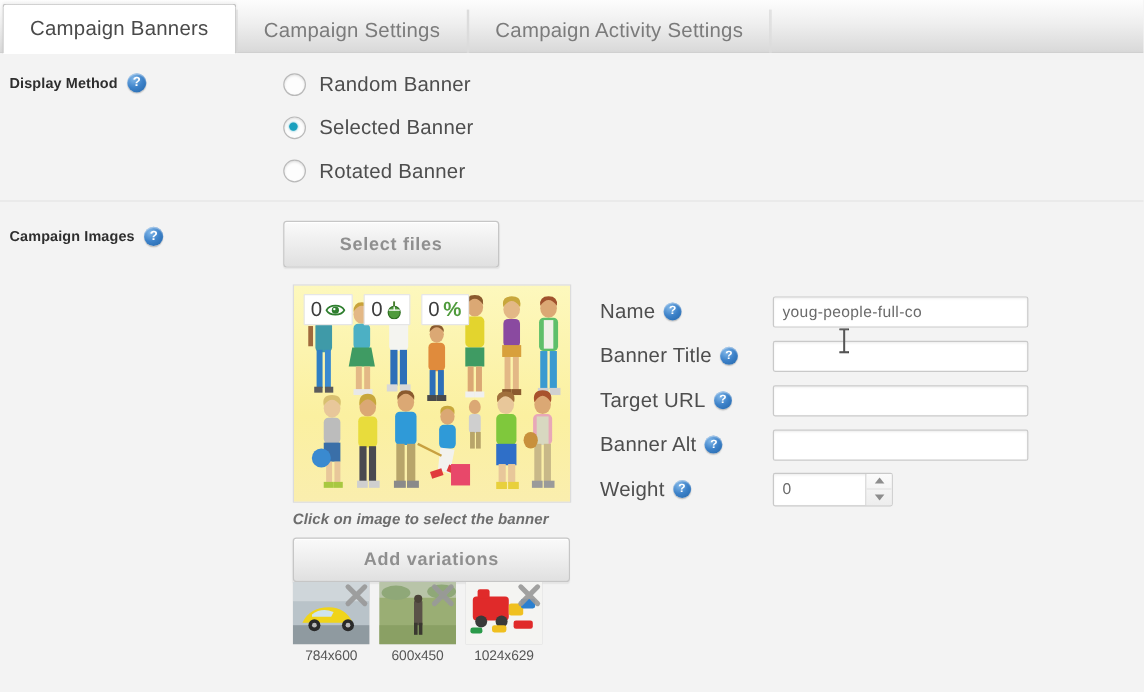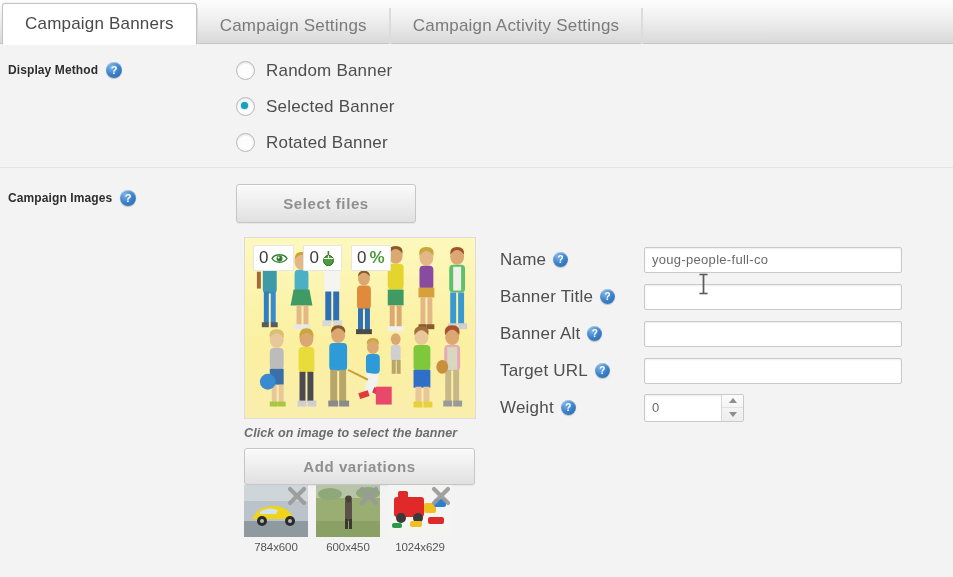--- a/index.html
+++ b/index.html
@@ -309,21 +309,21 @@
     border-radius: 2px;
     box-shadow: inset 0 1px 2px rgba(0,0,0,.07);
     font-size: 13px;
     color: #6a6a6a;
     padding: 0 7px;
     box-sizing: border-box;
     font-family: "Liberation Sans", sans-serif;
     outline: none;
     letter-spacing: .3px;
   }
-  .input-wide { width: 258px; }
+  .input-wide { width: 213px; }
 
   .spinner {
     display: flex;
     align-items: stretch;
     width: 100px;
     height: 28px;
     border: 1px solid #c9c9c9;
     border-radius: 2px;
     background: #ffffff;
     box-shadow: inset 0 1px 2px rgba(0,0,0,.07);
@@ -705,29 +705,29 @@
       <div class="field">
         <span class="field-label">
           <span>Banner Title</span>
           <span class="help sm"></span>
         </span>
         <input class="input input-wide" type="text" value="" style="">
       </div>
 
       <div class="field">
         <span class="field-label">
-          <span>Banner Alt</span>
+          <span>Target URL</span>
           <span class="help sm"></span>
         </span>
         <input class="input input-wide" type="text" value="" style="">
       </div>
 
       <div class="field">
         <span class="field-label">
-          <span>Target URL</span>
+          <span>Banner Alt</span>
           <span class="help sm"></span>
         </span>
         <input class="input input-wide" type="text" value="" style="">
       </div>
 
       <div class="field">
         <span class="field-label">
           <span>Weight</span>
           <span class="help sm"></span>
         </span>

